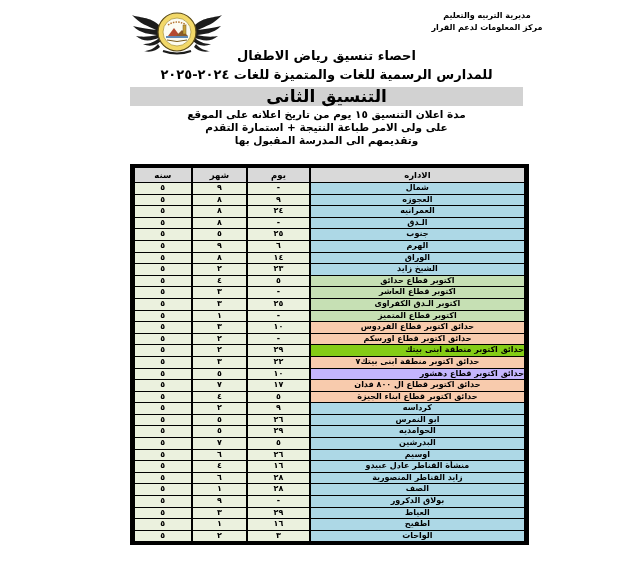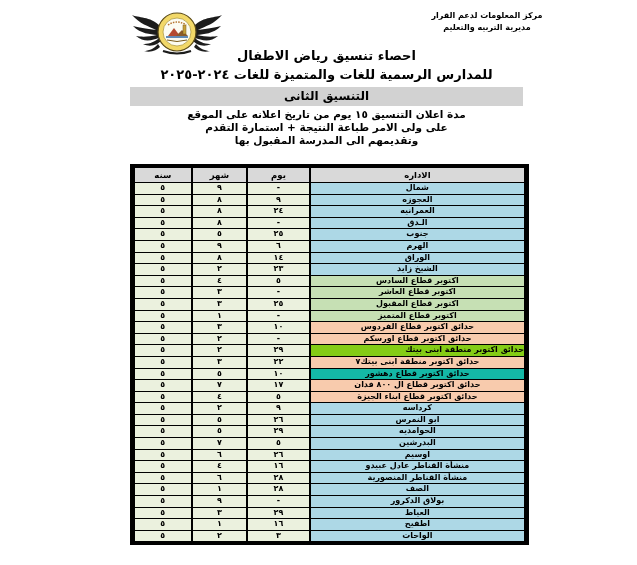--- a/index.html
+++ b/index.html
@@ -9,42 +9,42 @@
 
   
   .gov-block{position:absolute;left:387px;top:10px;width:200px;text-align:center;
              font-size:8px;font-weight:bold;line-height:11.5px;}
   .logo{position:absolute;left:130px;top:6px;width:94px;height:52px;}
 
   .title{position:absolute;left:130px;top:46px;width:393px;text-align:center;
          font-weight:bold;font-size:13px;line-height:19px;}
 
   .banner{position:absolute;left:130px;top:87px;width:393px;height:19px;
-          line-height:19px;text-align:center;font-size:12px;font-weight:bold;}
+          line-height:19px;text-align:center;font-size:17px;font-weight:bold;}
 
   .instructions{position:absolute;left:130px;top:108px;width:393px;text-align:center;
                 font-weight:bold;font-size:10.5px;line-height:13px;}
   .instructions a{color:#000;text-decoration:underline;font-size:11px;}
 
   
   .table-wrap{position:absolute;left:130px;top:164px;width:393px;border:3px solid #000;}
   table{width:100%;border-collapse:collapse;table-layout:fixed;direction:rtl;}
   th,td{border:2px solid #000;border-top-width:1px;border-bottom-width:1px;
         padding:0;text-align:center;vertical-align:middle;overflow:hidden;white-space:nowrap;}
   th{height:14px;font-size:8.5px;font-weight:bold;line-height:14px;}
   td{height:10.6px;font-size:8px;font-weight:bold;line-height:10.6px;}
 </style>
 </head>
 <body>
 
 <div class="page">
 
   <div class="gov-block">
+    <div>مديرية التربيه والتعليم</div>
     <div>مركز المعلومات لدعم القرار</div>
-    <div>مديرية التربيه والتعليم</div>
   </div>
 
   <div class="logo">
     <svg viewBox="0 0 94 52" width="94" height="52">
 
       <g fill="#1c1c1c">
         <path d="M30,20 C20,10 8,12 2,9 C10,18 18,20 26,24 C16,23 8,21 3,20 C11,28 20,28 27,29 C19,31 11,31 6,30 C14,37 23,34 29,32 C24,37 17,38 13,38 C21,42 28,38 31,35 Z"></path>
         <path d="M28,38 C24,43 18,45 14,45 C21,47 27,44 30,41 Z"></path>
       </g>
 
@@ -141,33 +141,33 @@
       <td style="background: rgb(235, 241, 222);">٨</td>
       <td style="background: rgb(235, 241, 222);">٥</td>
     </tr>
           <tr>
       <td style="background: rgb(173, 216, 230);">الشيخ زايد</td>
       <td style="background: rgb(235, 241, 222);">٢٣</td>
       <td style="background: rgb(235, 241, 222);">٢</td>
       <td style="background: rgb(235, 241, 222);">٥</td>
     </tr>
           <tr>
-      <td style="background: rgb(198, 224, 180);">اكتوبر قطاع السادس</td>
+      <td style="background: rgb(198, 224, 180);">اكتوبر قطاع حدائق</td>
       <td style="background: rgb(235, 241, 222);">٥</td>
       <td style="background: rgb(235, 241, 222);">٤</td>
       <td style="background: rgb(235, 241, 222);">٥</td>
     </tr>
           <tr>
       <td style="background: rgb(198, 224, 180);">اكتوبر قطاع العاشر</td>
       <td style="background: rgb(235, 241, 222);">-</td>
       <td style="background: rgb(235, 241, 222);">٣</td>
       <td style="background: rgb(235, 241, 222);">٥</td>
     </tr>
           <tr>
-      <td style="background: rgb(198, 224, 180);">اكتوبر قطاع المقبول</td>
+      <td style="background: rgb(198, 224, 180);">اكتوبر الـدق الكفراوى</td>
       <td style="background: rgb(235, 241, 222);">٢٥</td>
       <td style="background: rgb(235, 241, 222);">٣</td>
       <td style="background: rgb(235, 241, 222);">٥</td>
     </tr>
           <tr>
       <td style="background: rgb(198, 224, 180);">اكتوبر قطاع  المتميز</td>
       <td style="background: rgb(235, 241, 222);">-</td>
       <td style="background: rgb(235, 241, 222);">١</td>
       <td style="background: rgb(235, 241, 222);">٥</td>
     </tr>
@@ -189,21 +189,21 @@
       <td style="background: rgb(235, 241, 222);">٢</td>
       <td style="background: rgb(235, 241, 222);">٥</td>
     </tr>
           <tr>
       <td style="background: rgb(248, 203, 173);">حدائق اكتوبر منطقة ابنى بيتك٧</td>
       <td style="background: rgb(235, 241, 222);">٢٢</td>
       <td style="background: rgb(235, 241, 222);">٣</td>
       <td style="background: rgb(235, 241, 222);">٥</td>
     </tr>
           <tr>
-      <td style="background: #14b8a6;">حدائق اكتوبر قطاع دهشور</td>
+      <td style="background: #c4b5fd; text-align: right;">حدائق اكتوبر قطاع دهشور</td>
       <td style="background: rgb(235, 241, 222);">١٠</td>
       <td style="background: rgb(235, 241, 222);">٥</td>
       <td style="background: rgb(235, 241, 222);">٥</td>
     </tr>
           <tr>
       <td style="background: rgb(248, 203, 173);">حدائق اكتوبر قطاع ال ٨٠٠ فدان</td>
       <td style="background: rgb(235, 241, 222);">١٧</td>
       <td style="background: rgb(235, 241, 222);">٧</td>
       <td style="background: rgb(235, 241, 222);">٥</td>
     </tr>
@@ -243,21 +243,21 @@
       <td style="background: rgb(235, 241, 222);">٦</td>
       <td style="background: rgb(235, 241, 222);">٥</td>
     </tr>
           <tr>
       <td style="background: rgb(173, 216, 230);">منشأة القناطر عادل عبيدو</td>
       <td style="background: rgb(235, 241, 222);">١٦</td>
       <td style="background: rgb(235, 241, 222);">٤</td>
       <td style="background: rgb(235, 241, 222);">٥</td>
     </tr>
           <tr>
-      <td style="background: rgb(173, 216, 230);">منشأة القناطر المنصورية</td>
+      <td style="background: rgb(173, 216, 230);">زايد القناطر المنصورية</td>
       <td style="background: rgb(235, 241, 222);">٢٨</td>
       <td style="background: rgb(235, 241, 222);">٦</td>
       <td style="background: rgb(235, 241, 222);">٥</td>
     </tr>
           <tr>
       <td style="background: rgb(173, 216, 230);">الصف</td>
       <td style="background: rgb(235, 241, 222);">٢٨</td>
       <td style="background: rgb(235, 241, 222);">١</td>
       <td style="background: rgb(235, 241, 222);">٥</td>
     </tr>

